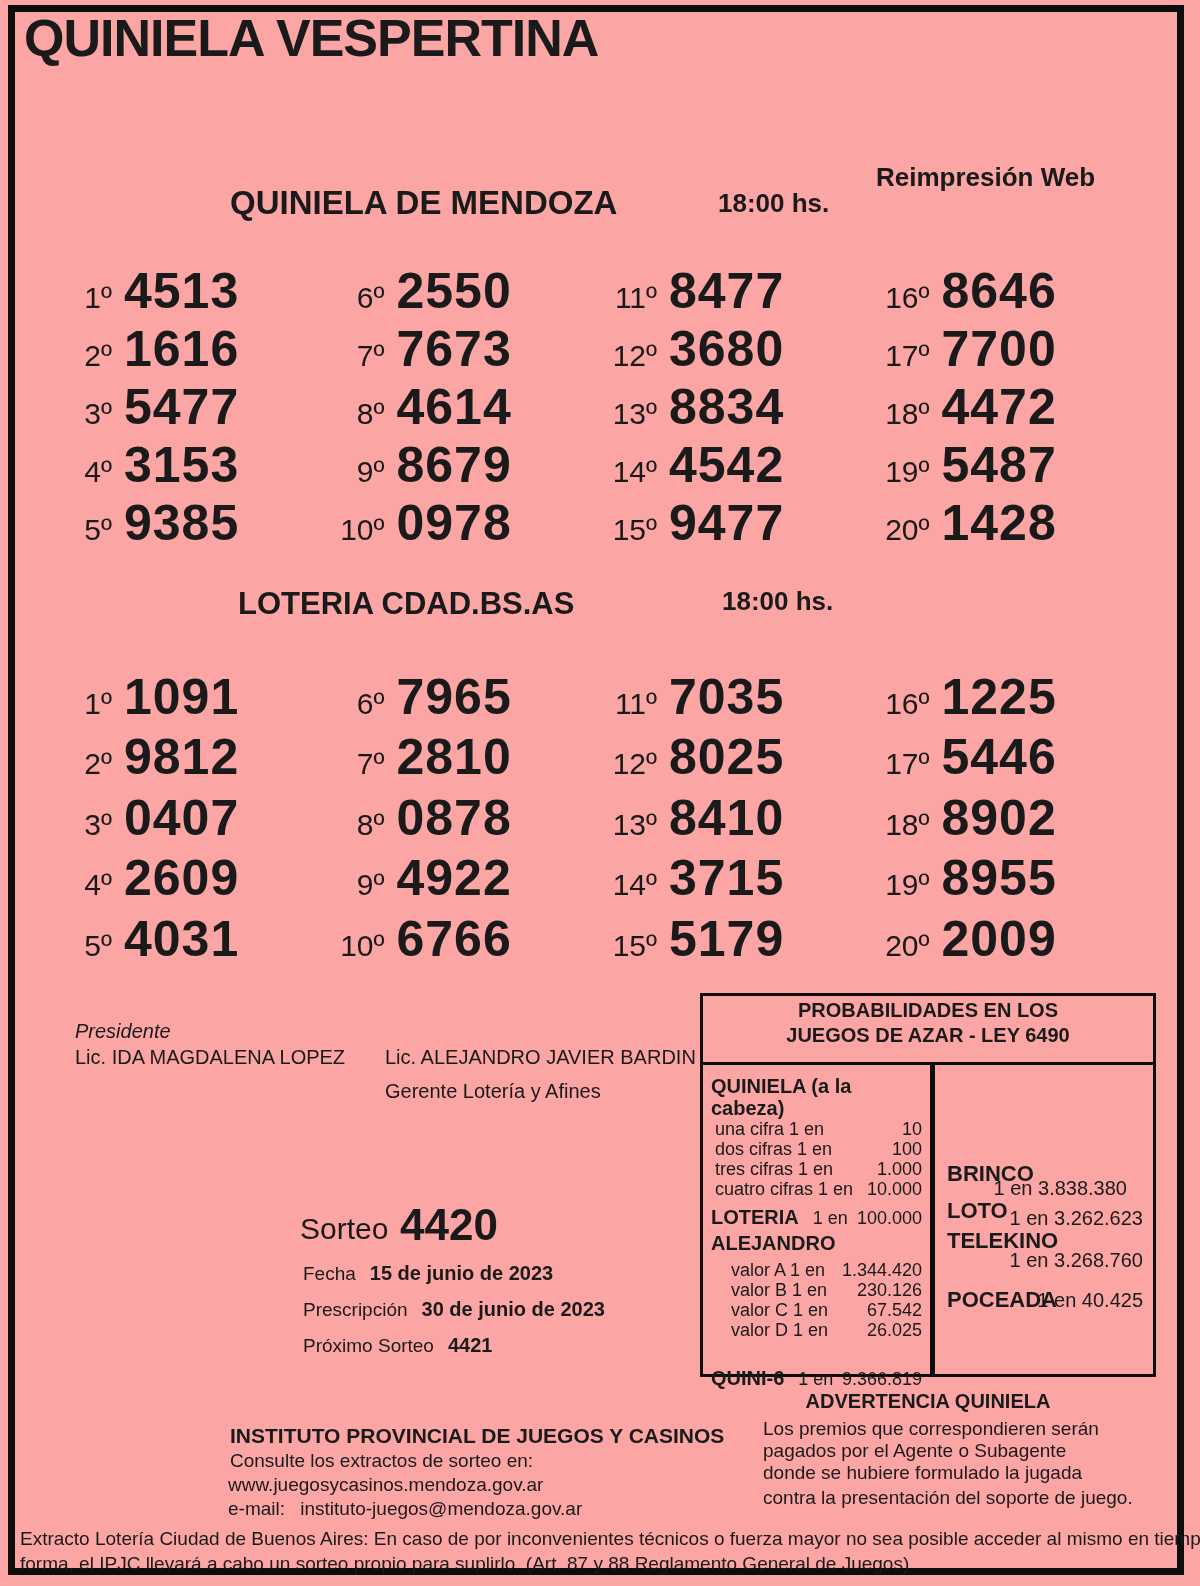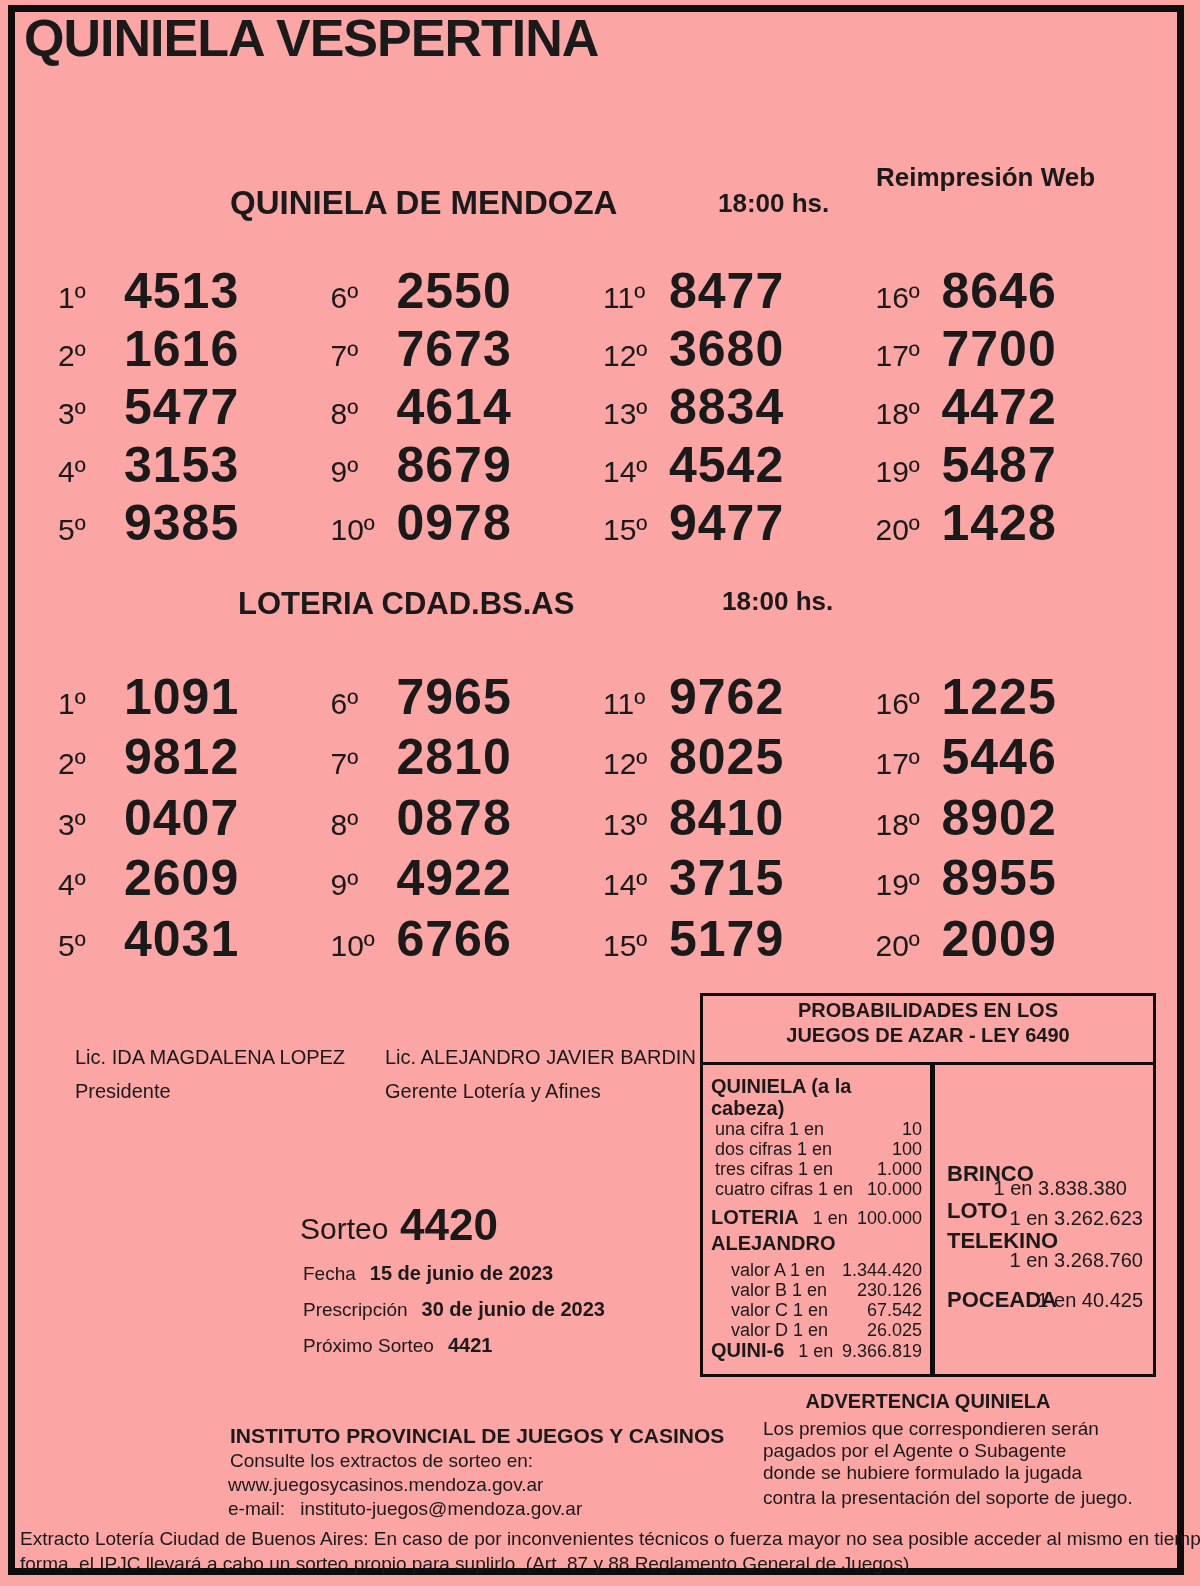--- a/index.html
+++ b/index.html
@@ -9,21 +9,21 @@
          border:7px solid #0d0d0d;box-sizing:border-box;}
   .abs{position:absolute;white-space:nowrap;}
   .title{font-size:52px;font-weight:bold;letter-spacing:-1px;}
   .warning{font-size:19px;font-weight:bold;}
   .sec-title{font-size:33px;font-weight:bold;}
   .sec-time{font-size:26px;font-weight:bold;}
   .reprint{font-size:26px;font-weight:bold;}
   .grid{position:absolute;display:grid;grid-auto-flow:column;
         grid-template-rows:repeat(5,1fr);grid-template-columns:repeat(4,1fr);}
   .cell{display:flex;align-items:baseline;}
-  .pos{font-size:30px;width:54px;text-align:left;flex:none;}
+  .pos{font-size:30px;width:54px;text-align:right;flex:none;}
   .num{font-size:50px;font-weight:bold;margin-left:12px;letter-spacing:1px;}
   .official-name{font-size:20px;}
   .official-role{font-size:20px;}
   .sorteo-label{font-size:30px;}
   .sorteo-number{font-size:44px;font-weight:bold;}
   .meta-label{font-size:19px;}
   .meta-value{font-size:20px;font-weight:bold;margin-left:14px;}
   .prob-box{position:absolute;left:700px;top:993px;width:456px;height:384px;
             border:3px solid #0d0d0d;box-sizing:border-box;}
   .prob-head{height:69px;border-bottom:3px solid #0d0d0d;text-align:center;
@@ -183,21 +183,21 @@
     <div class="cell">
         <span class="pos">9º</span>
         <span class="num">4922</span>
       </div>
     <div class="cell">
         <span class="pos">10º</span>
         <span class="num">6766</span>
       </div>
     <div class="cell">
         <span class="pos">11º</span>
-        <span class="num">9762</span>
+        <span class="num">7035</span>
       </div>
     <div class="cell">
         <span class="pos">12º</span>
         <span class="num">8025</span>
       </div>
     <div class="cell">
         <span class="pos">13º</span>
         <span class="num">8410</span>
       </div>
     <div class="cell">
@@ -224,21 +224,21 @@
         <span class="pos">19º</span>
         <span class="num">8955</span>
       </div>
     <div class="cell">
         <span class="pos">20º</span>
         <span class="num">2009</span>
       </div>
   </div>
 
   <div class="abs official-name" style="left:75px;top:1046px;">Lic. IDA MAGDALENA LOPEZ</div>
-  <div class="abs official-role" style="left:75px;top:1080px;">Presidente</div>
+  <div class="abs official-role" style="left:75px;top:1020px;font-style:italic;">Presidente</div>
   <div class="abs official-name" style="left:385px;top:1046px;">Lic. ALEJANDRO JAVIER BARDIN</div>
   <div class="abs official-role" style="left:385px;top:1080px;">Gerente Lotería y Afines</div>
 
   <div class="abs sorteo-label" style="left:300px;top:1212px;">Sorteo</div>
   <div class="abs sorteo-number" style="left:400px;top:1200px;">4420</div>
   <div class="abs" style="left:303px;top:1262px;">
     <span class="meta-label">Fecha</span><span class="meta-value">15 de junio de 2023</span>
   </div>
   <div class="abs" style="left:303px;top:1298px;">
     <span class="meta-label">Prescripción</span><span class="meta-value">30 de junio de 2023</span>
@@ -286,21 +286,21 @@
             <span class="val">230.126</span>
           </div>
         <div class="prow valor">
             <span class="lbl">valor C 1 en</span>
             <span class="val">67.542</span>
           </div>
         <div class="prow valor">
             <span class="lbl">valor D 1 en</span>
             <span class="val">26.025</span>
           </div>
-        <div class="game-row" style="margin-top:0;">
+        <div class="game-row" style="margin-top:28px;">
           <span class="gname">QUINI-6</span>
           <span class="gmid">1 en</span>
           <span class="gval">9.366.819</span>
         </div>
       </div>
       <div class="prob-right">
         <div class="abs rname" style="left:12px;top:96px;">BRINCO</div>
         <div class="abs rval" style="right:26px;top:112px;">1 en 3.838.380</div>
         <div class="abs rname" style="left:12px;top:133px;">LOTO</div>
         <div class="abs rval" style="right:10px;top:142px;">1 en 3.262.623</div>

